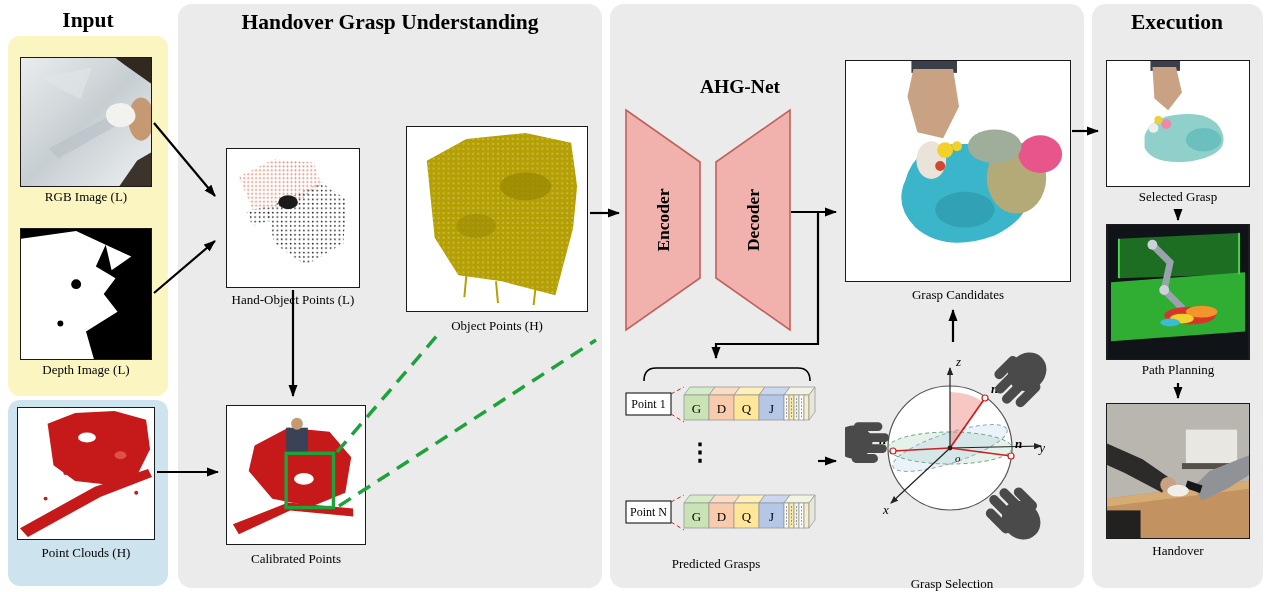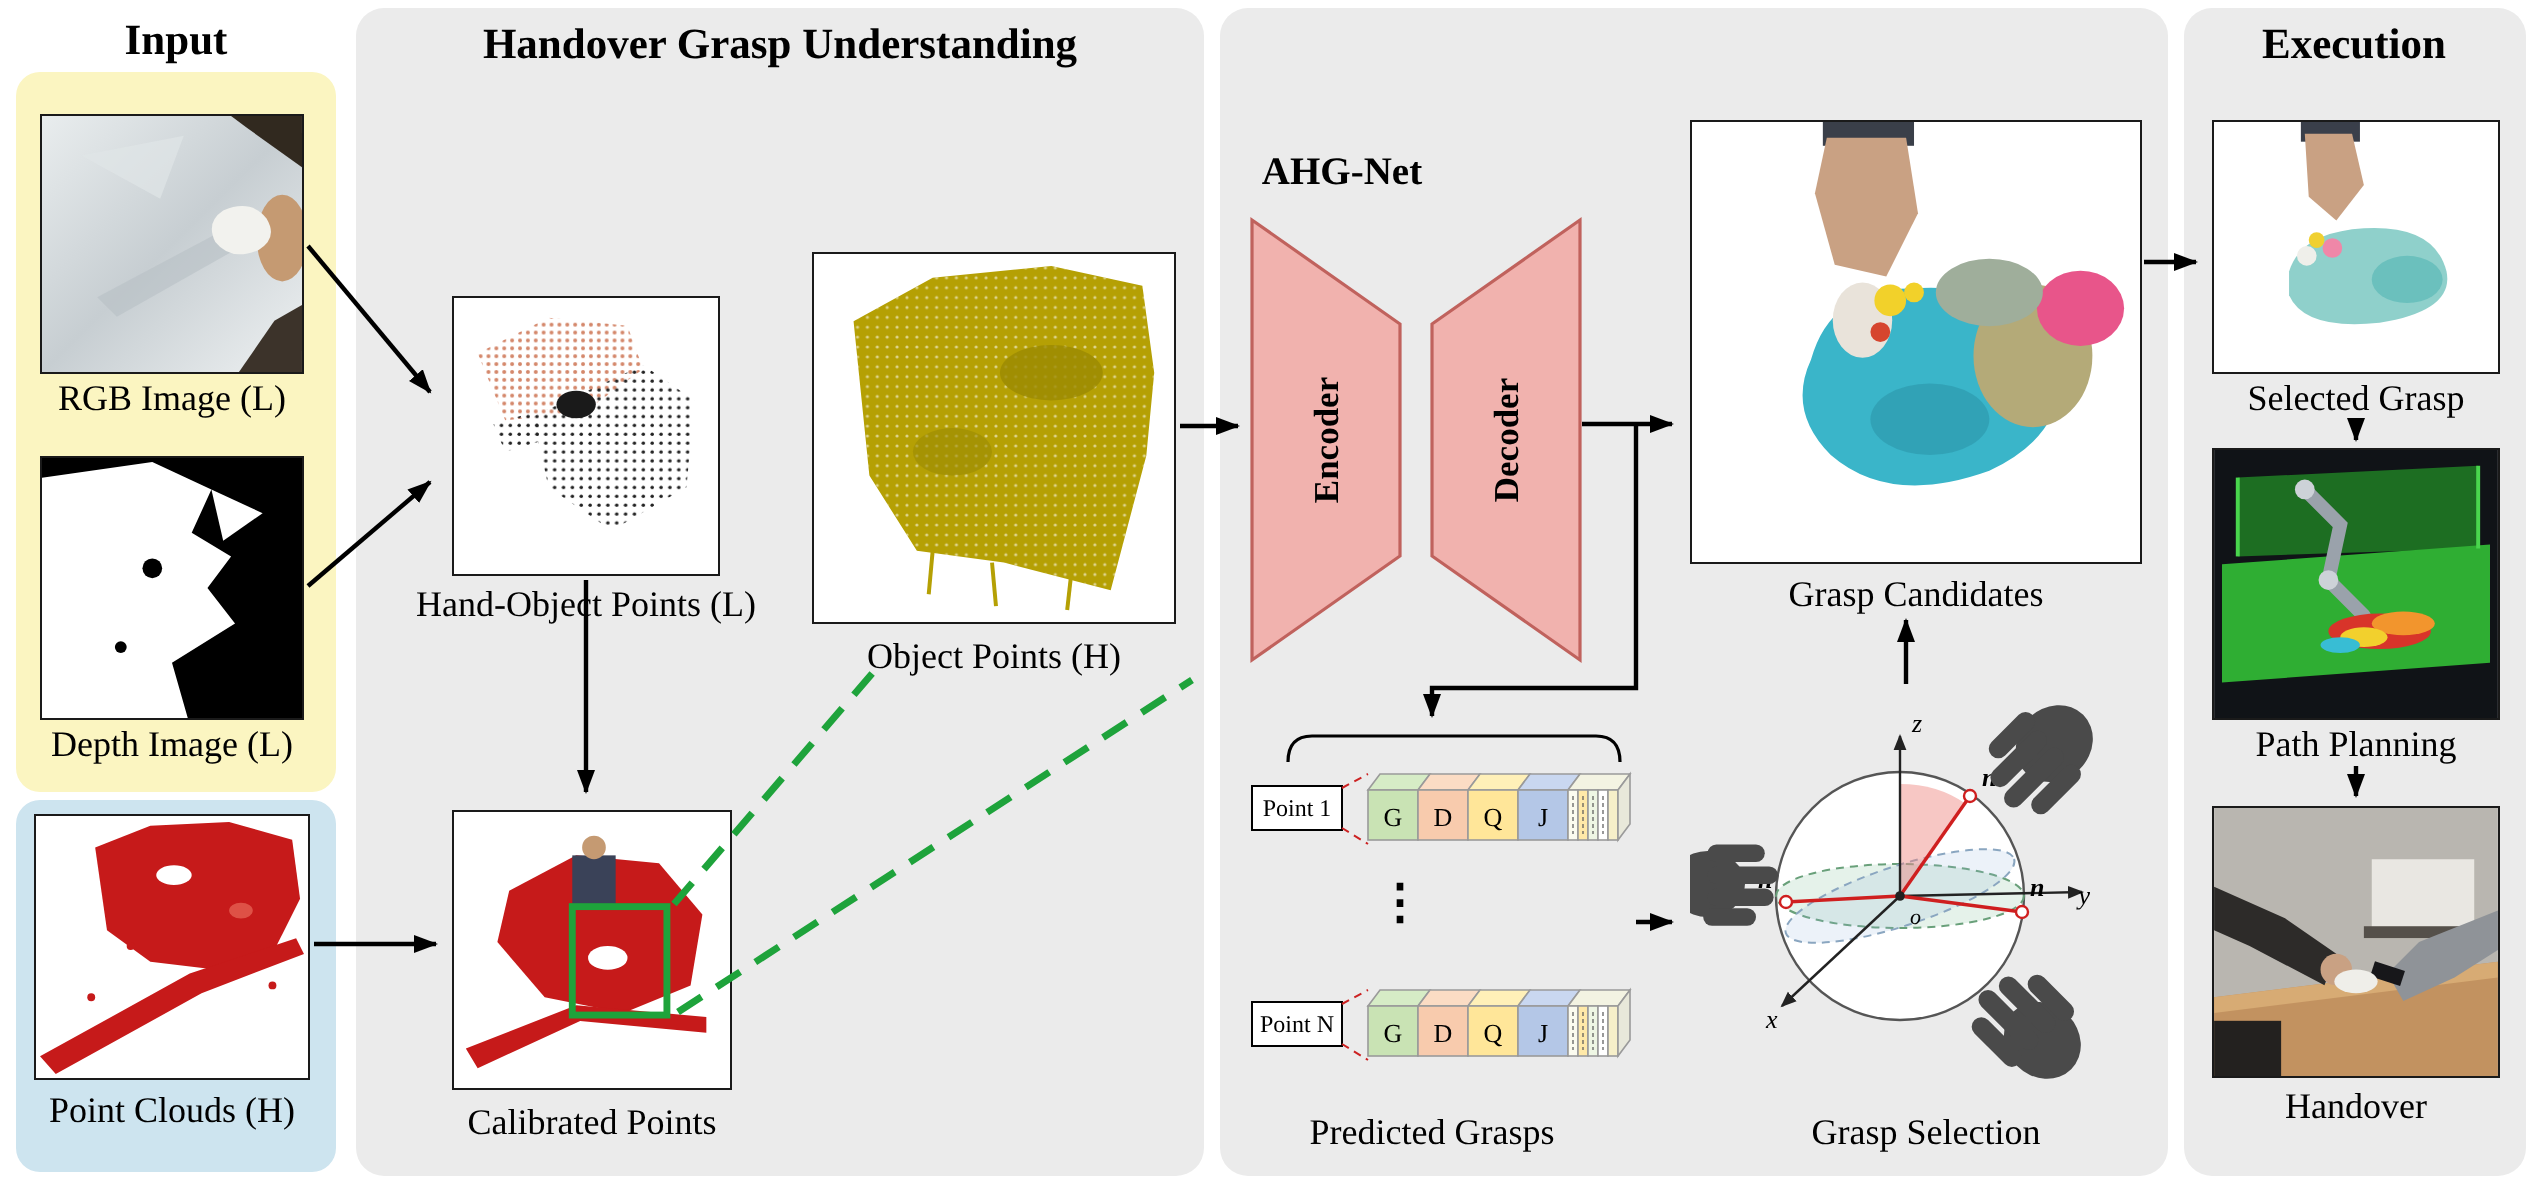--- a/index.html
+++ b/index.html
@@ -5,21 +5,21 @@
   * { margin:0; padding:0; box-sizing:border-box; }
   html,body { background:#fff; }
   body { font-family:"Liberation Serif", serif; width:1267px; height:592px; position:relative; overflow:hidden; }
   .canvas { position:relative; width:1267px; height:536px; background:#fff; }
 
   .panel { position:absolute; background:#ebebeb; border-radius:14px; }
   .panel.yellow { background:#fbf5c1; border-radius:12px; }
   .panel.blue   { background:#cde4ef; border-radius:12px; }
 
   .sec-title { position:absolute; transform:translateX(-50%); font-weight:bold; font-size:21.5px; color:#000; white-space:nowrap; }
-  .caption   { position:absolute; transform:translateX(-50%); font-size:18px; color:#000; white-space:nowrap; }
+  .caption   { position:absolute; transform:translateX(-50%); font-size:13px; color:#000; white-space:nowrap; }
 
   .imgbox { position:absolute; background:#fff; border:1.4px solid #1a1a1a; }
   .imgbox svg { display:block; width:100%; height:100%; }
 
   .abs-svg { position:absolute; }
   .overlay { position:absolute; left:0; top:0; pointer-events:none; }
 
   .net-label { position:absolute; transform:translateX(-50%); font-weight:bold; font-size:19.5px; white-space:nowrap; }
   .ellipsis  { position:absolute; transform:translateX(-50%); font-size:24px; font-weight:bold; line-height:1; }
 
@@ -134,21 +134,21 @@
       <path d="M28,40 L62,22 L104,26 L126,52 L120,88 L86,102 L46,94 L22,66 Z" fill="#c61a1a"></path>
       <ellipse cx="78" cy="74" rx="10" ry="6" fill="#fff"></ellipse>
       <rect x="60" y="22" width="22" height="26" fill="#3a4258"></rect>
       <circle cx="71" cy="18" r="6" fill="#c59a72"></circle>
       <polygon points="6,120 62,98 128,104 128,112 64,106 12,130" fill="#c61a1a"></polygon>
       <rect x="60" y="48" width="48" height="55" fill="none" stroke="#1ea33b" stroke-width="3.5"></rect>
     </svg>
   </div>
   <div class="caption" style="left:296px; top:551px;">Calibrated Points</div>
 
-  <div class="net-label" style="left:671px; top:76px;text-align:center;">AHG-Net</div>
+  <div class="net-label" style="left:740px; top:76px;text-align:center;">AHG-Net</div>
   <svg class="abs-svg" style="left:618px; top:100px;" width="180" height="240" viewBox="0 0 180 240">
     <polygon points="8,10 82,62 82,178 8,230" fill="#f1b2ae" stroke="#c0625d" stroke-width="1.6"></polygon>
     <polygon points="98,62 172,10 172,230 98,178" fill="#f1b2ae" stroke="#c0625d" stroke-width="1.6"></polygon>
     <text x="45" y="126" transform="rotate(-90 45 120)" text-anchor="middle" font-size="17.5" font-weight="bold">Encoder</text>
     <text x="135" y="126" transform="rotate(-90 135 120)" text-anchor="middle" font-size="17.5" font-weight="bold">Decoder</text>
   </svg>
 
   <div class="imgbox" style="left:845px; top:60px; width:226px; height:222px;">
     <svg viewBox="0 0 226 222">
       <rect width="226" height="222" fill="#fff"></rect>
@@ -262,21 +262,21 @@
     <text x="200" y="104" font-size="13" font-style="italic" text-anchor="end">y</text>
     <text x="38" y="166" font-size="13" font-style="italic">x</text>
     <text x="146" y="45" font-size="13" font-style="italic" font-weight="bold">n</text>
     <text x="34" y="96" font-size="13" font-style="italic" font-weight="bold">n</text>
     <text x="170" y="100" font-size="13" font-style="italic" font-weight="bold">n</text>
     <text x="110" y="114" font-size="11" font-style="italic">o</text>
     <use href="#handShape" transform="translate(172,34) rotate(225) scale(1.2)"></use>
     <use href="#handShape" transform="translate(22,94) rotate(90) scale(1.1)"></use>
     <use href="#handShape" transform="translate(166,162) rotate(-45) scale(1.2)"></use>
   </svg>
-  <div class="caption" style="left:952px; top:556px;margin-left:11px;">Grasp Selection</div>
+  <div class="caption" style="left:952px; top:576px;">Grasp Selection</div>
 
   <div class="imgbox" style="left:1106px; top:60px; width:144px; height:127px;">
     <svg viewBox="0 0 144 127">
       <rect width="144" height="127" fill="#fff"></rect>
       <rect x="44" y="0" width="30" height="10" fill="#3a3f4a"></rect>
       <path d="M46,6 L70,6 L76,32 L62,50 L48,38 Z" fill="#c9a183"></path>
       <path d="M38,76 Q44,56 76,54 Q112,52 118,76 Q122,96 84,102 Q46,106 38,88 Z" fill="#8fd0cb"></path>
       <ellipse cx="98" cy="80" rx="18" ry="12" fill="#6bc0bd"></ellipse>
       <circle cx="60" cy="64" r="5" fill="#ef87a8"></circle>
       <circle cx="52" cy="60" r="4" fill="#f0d030"></circle>

